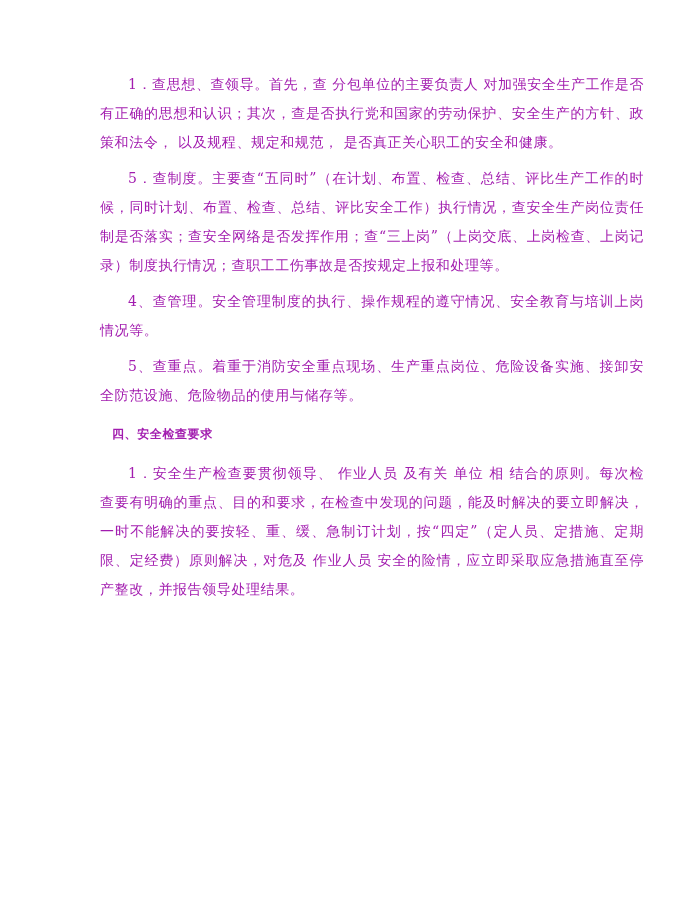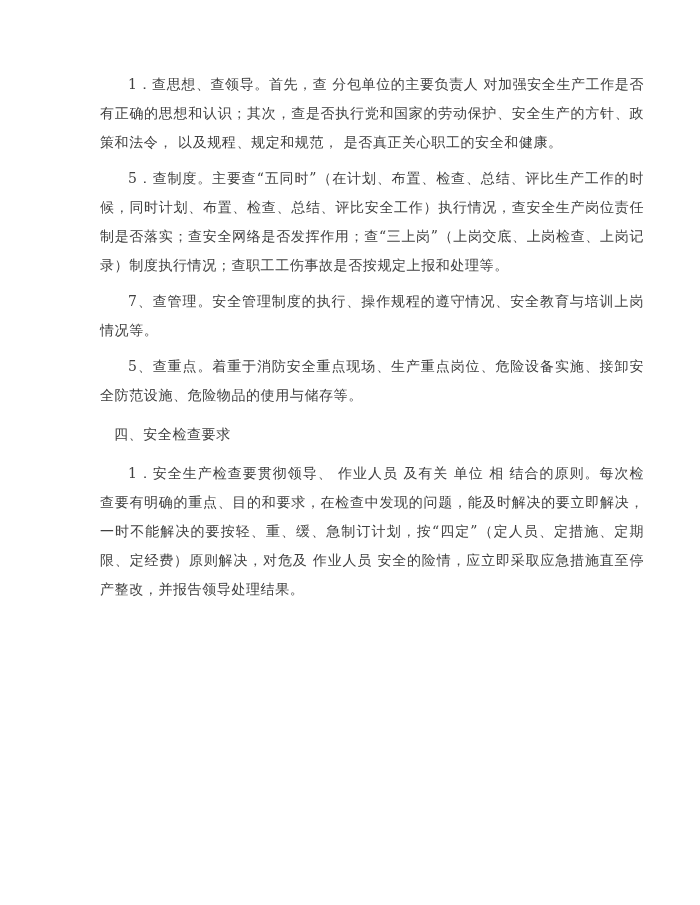--- a/index.html
+++ b/index.html
@@ -9,44 +9,44 @@
   }
   .page {
     position: relative;
     width: 700px;
     height: 690px;
     margin: 0 auto;
     background: #ffffff;
     box-sizing: border-box;
     padding: 70px 56px 0 100px;
     font-family: "DejaVu Serif", "Liberation Serif", serif;
-    color: #404040;
+    color: #a21caf;
     font-size: 14px;
     line-height: 29px;
     overflow: hidden;
   }
   .para {
     margin: 0 0 7px 0;
     text-align: justify;
     text-indent: 2em;
     letter-spacing: 0.6px;
     word-break: break-all;
   }
   .heading {
     margin: 10px 0 10px 0;
     text-indent: 1em;
     letter-spacing: 0.6px;
-    font-weight: normal;
-    font-size: 14px;
+    font-weight: bold;
+    font-size: 12px;
     line-height: 29px;
   }
 </style>
 </head>
 <body>
 
 <div class="page">
   <p class="para">1．查思想、查领导。首先，查 分包单位的主要负责人 对加强安全生产工作是否有正确的思想和认识；其次，查是否执行党和国家的劳动保护、安全生产的方针、政策和法令， 以及规程、规定和规范， 是否真正关心职工的安全和健康。</p>
   <p class="para">5．查制度。主要查“五同时”（在计划、布置、检查、总结、评比生产工作的时候，同时计划、布置、检查、总结、评比安全工作）执行情况，查安全生产岗位责任制是否落实；查安全网络是否发挥作用；查“三上岗”（上岗交底、上岗检查、上岗记录）制度执行情况；查职工工伤事故是否按规定上报和处理等。</p>
-  <p class="para">7、查管理。安全管理制度的执行、操作规程的遵守情况、安全教育与培训上岗情况等。</p>
+  <p class="para">4、查管理。安全管理制度的执行、操作规程的遵守情况、安全教育与培训上岗情况等。</p>
   <p class="para">5、查重点。着重于消防安全重点现场、生产重点岗位、危险设备实施、接卸安全防范设施、危险物品的使用与储存等。</p>
   <p class="heading">四、安全检查要求</p>
   <p class="para">1．安全生产检查要贯彻领导、 作业人员 及有关 单位 相 结合的原则。每次检查要有明确的重点、目的和要求，在检查中发现的问题，能及时解决的要立即解决，一时不能解决的要按轻、重、缓、急制订计划，按“四定”（定人员、定措施、定期限、定经费）原则解决，对危及 作业人员 安全的险情，应立即采取应急措施直至停产整改，并报告领导处理结果。</p>
 </div>
 
 </body></html>

